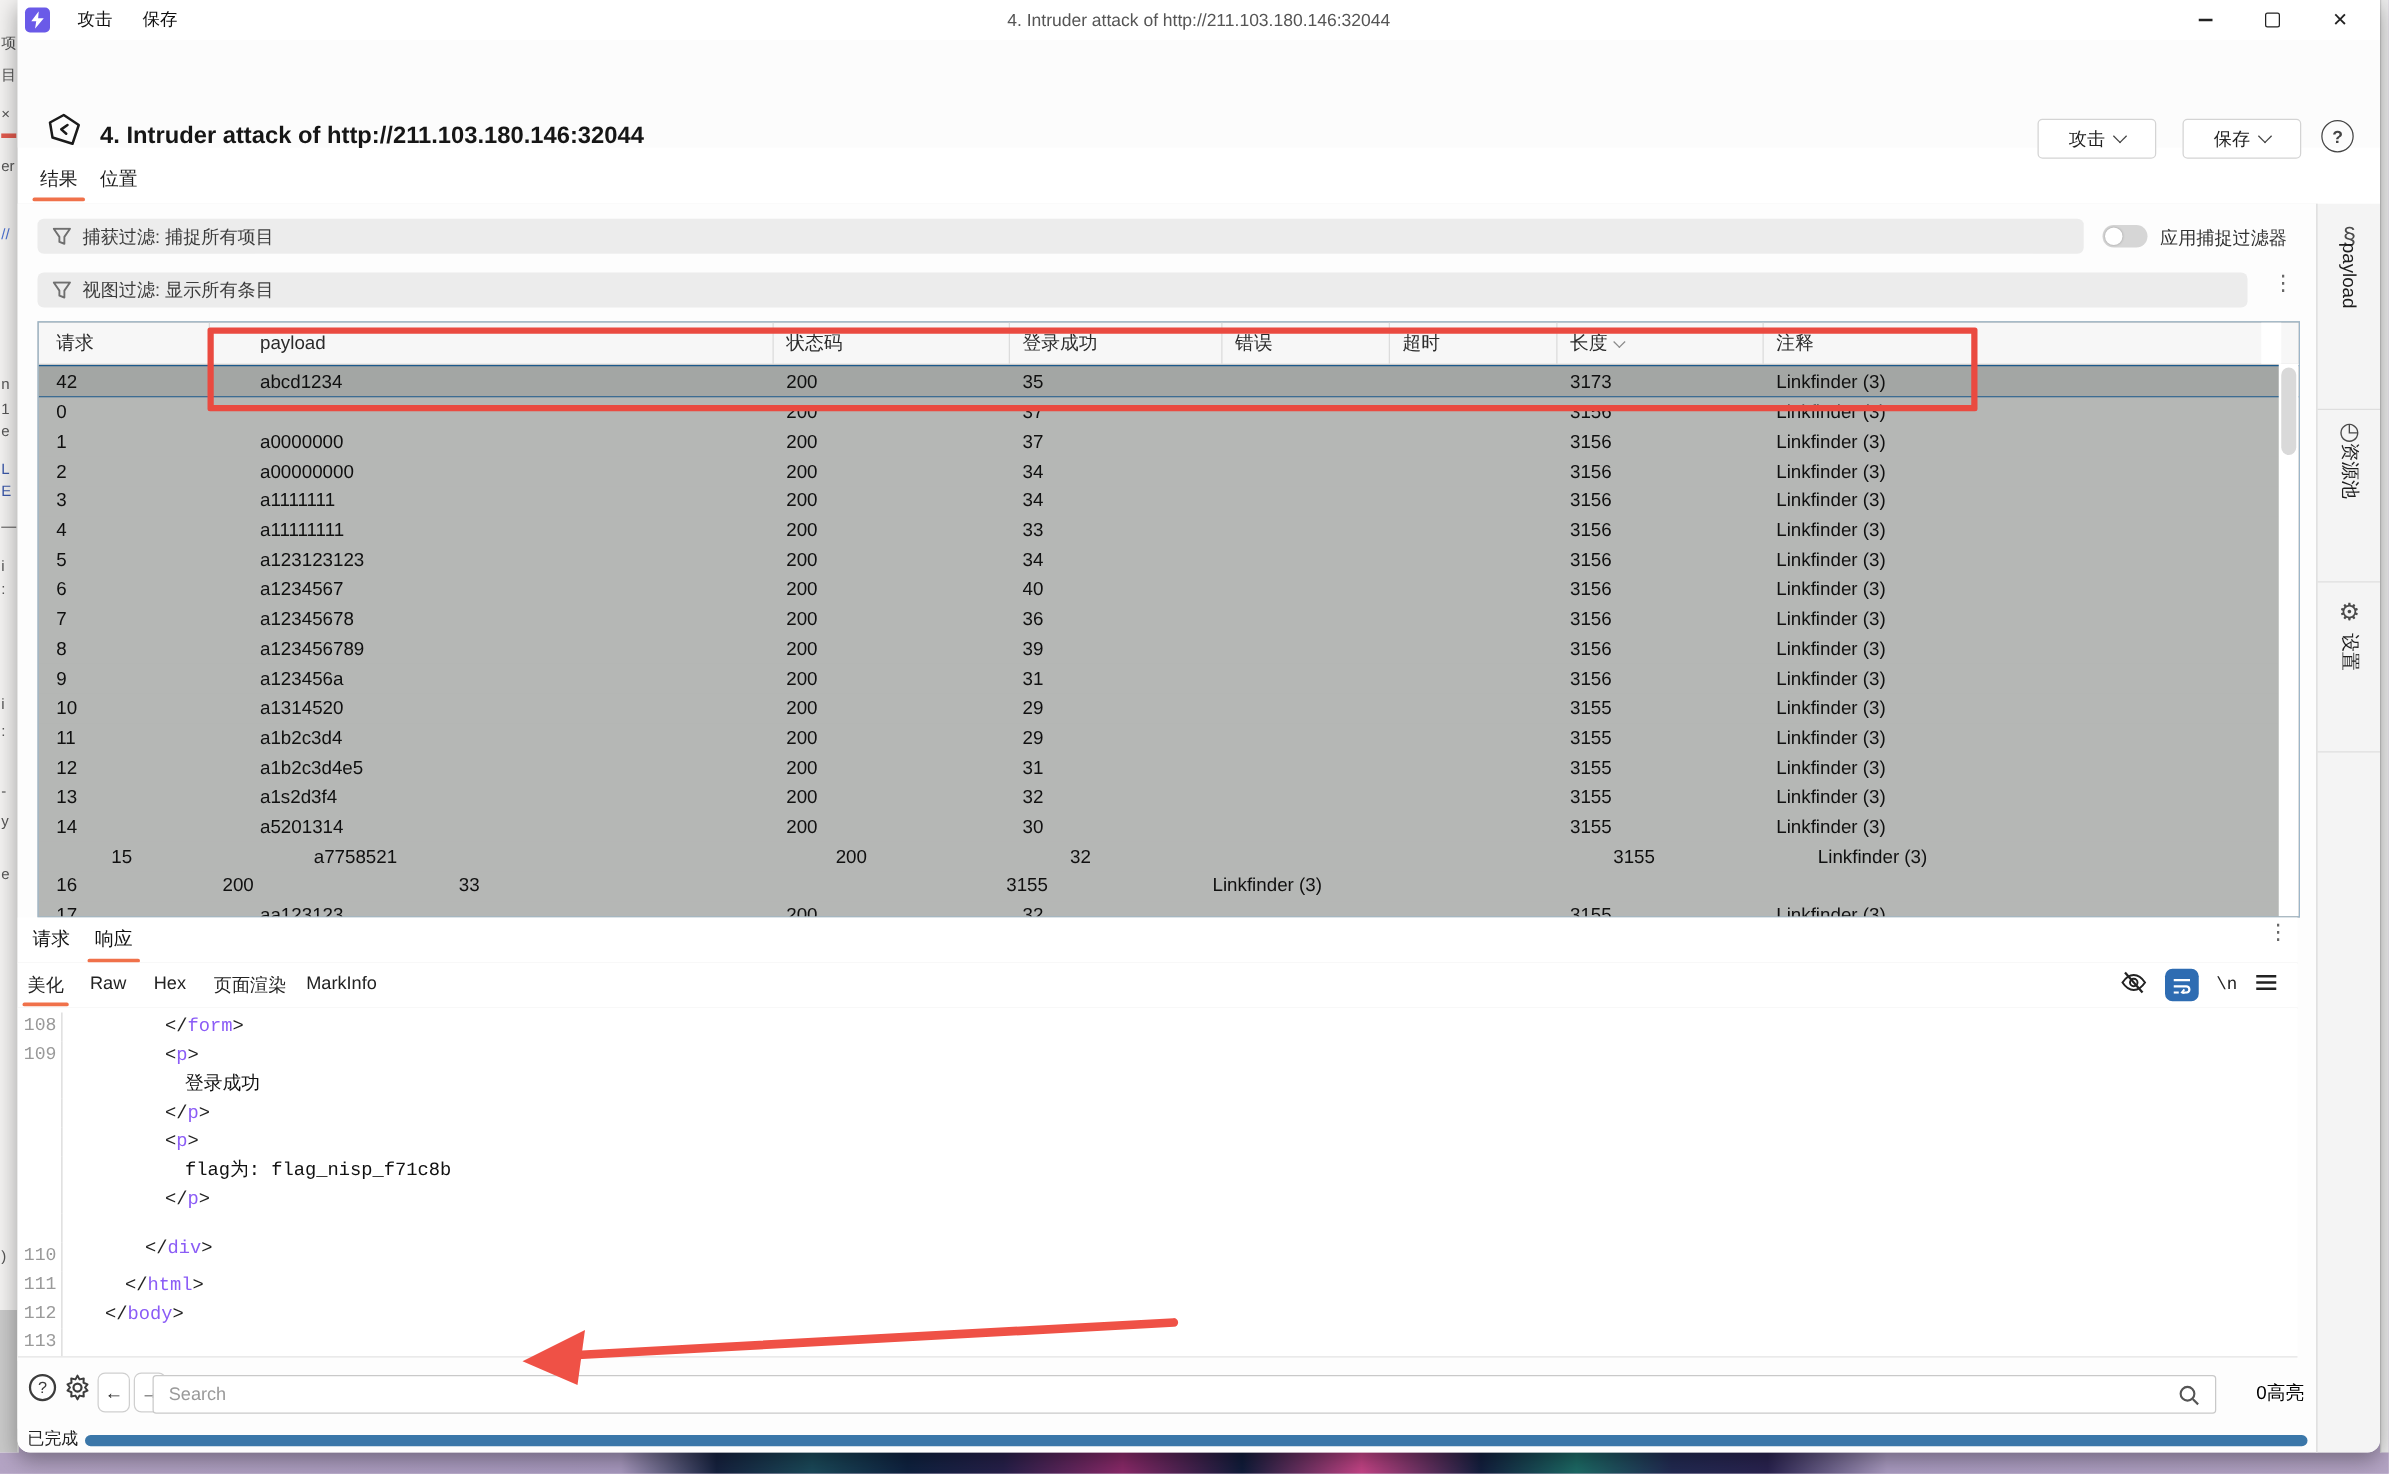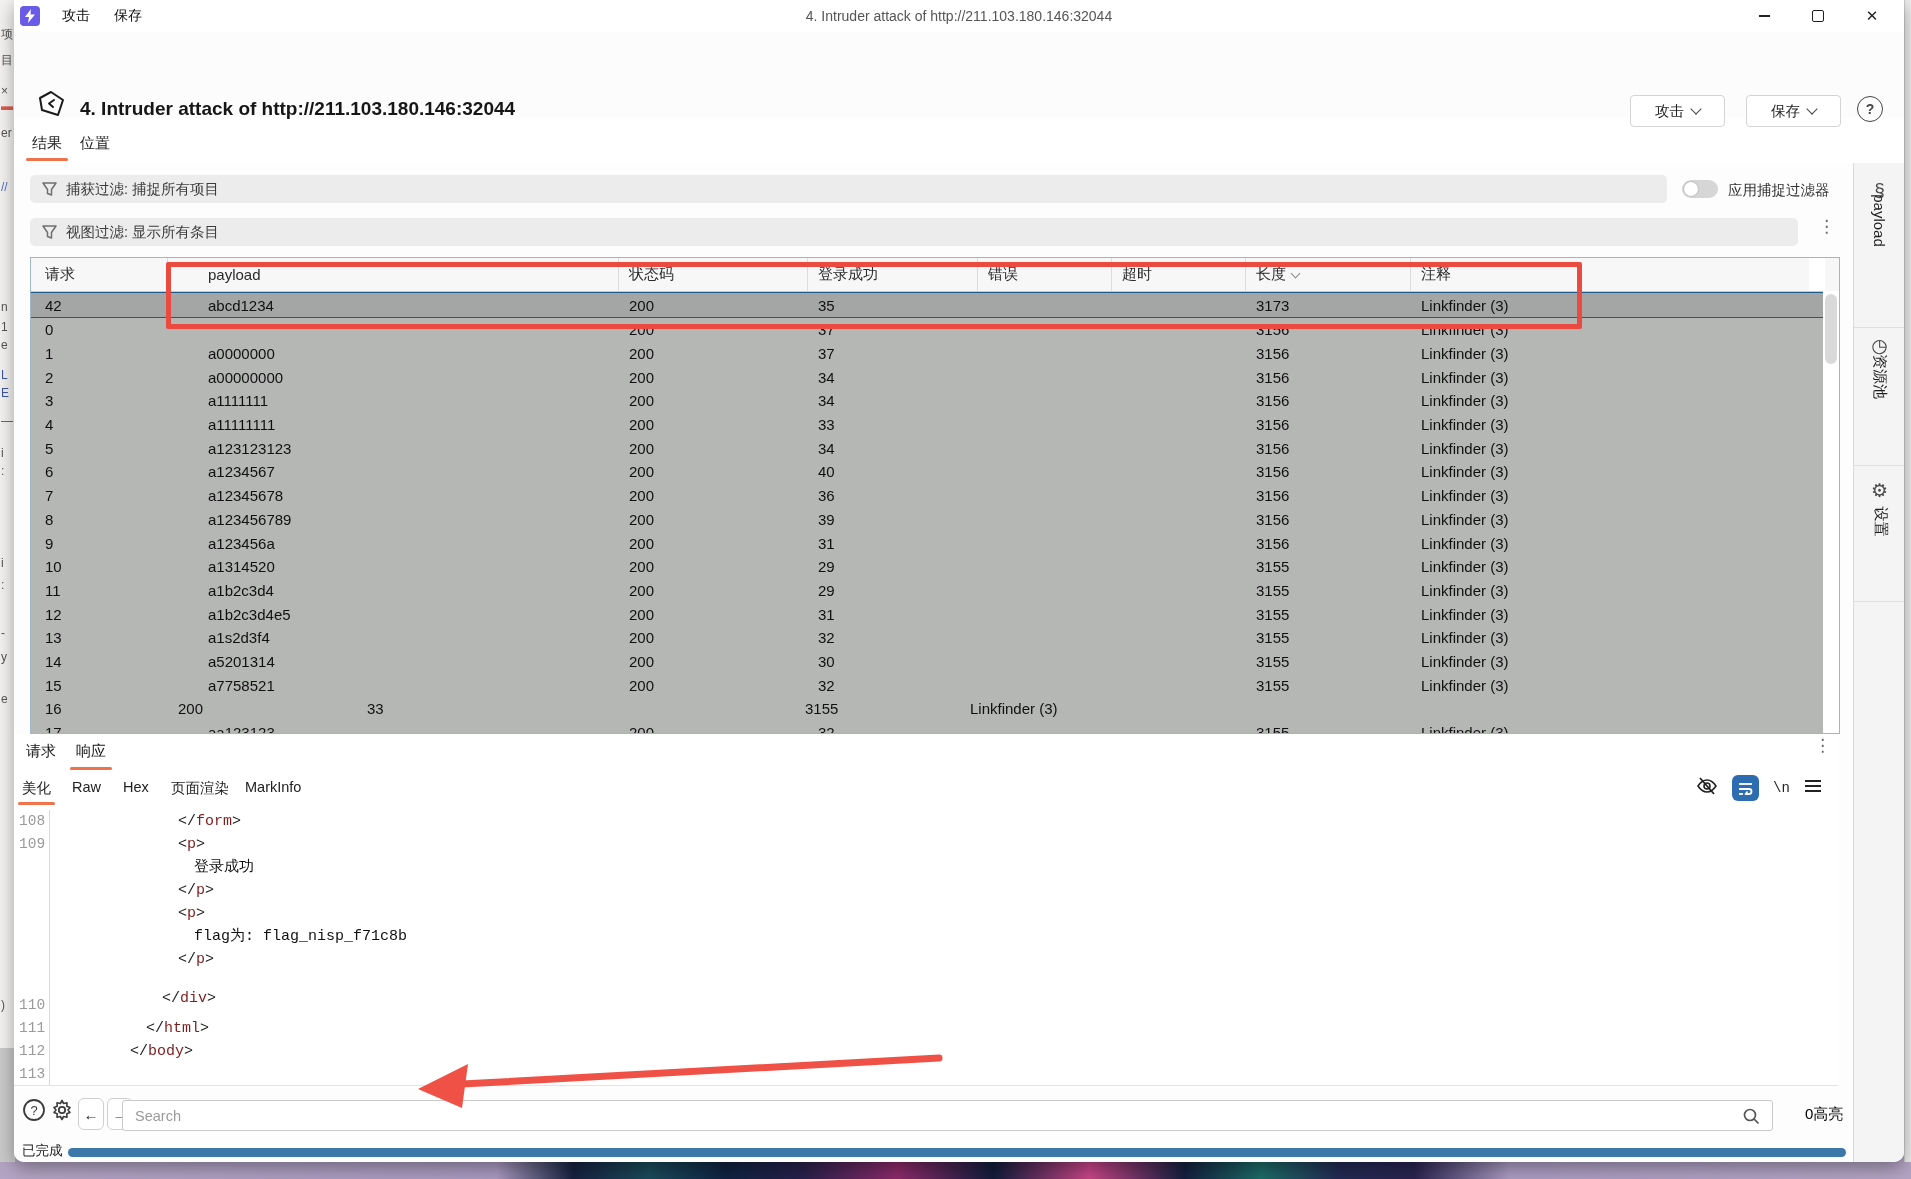--- a/index.html
+++ b/index.html
@@ -80,24 +80,24 @@
   .bdots{position:absolute;left:1800px;top:579px;width:16px;text-align:center;}
   .subtabs{position:absolute;left:0;top:607px;width:1824px;height:36px;border-bottom:1px solid #e4e4e4;background:#fff;}
   .stab{position:absolute;top:9px;font-size:14.5px;color:#222;}
   .stab .u{position:absolute;left:-4px;right:-4px;bottom:-7px;height:3px;border-radius:2px;background:var(--accent);}
   .viewicons{position:absolute;top:612px;display:flex;align-items:center;gap:14px;left:1682px;}
   .wrapbtn{width:27px;height:26px;border-radius:6px;background:#2e6cb2;display:flex;align-items:center;justify-content:center;}
   .nl-label{font-size:14px;color:#222;font-family:"Liberation Mono",monospace;}
   
   .editor{position:absolute;left:0;top:643px;width:1824px;height:279px;background:#fff;overflow:hidden;
           font-family:"Liberation Mono","DejaVu Sans Mono",monospace;font-size:15px;}
-  .eline{display:flex;height:23px;line-height:23px;gap:46px;}
+  .eline{display:flex;height:23px;line-height:23px;}
   .gut{width:30px;flex:0 0 30px;text-align:left;padding-left:5px;color:#9a9a9a;border-right:1px solid #d8d8d8;font-size:14.5px;}
   .codeseg{padding-left:18px;white-space:pre;}
-  .cp{color:#1f1f1f;} .ct{color:#7f1d1d;} .cx{color:#111;}
+  .cp{color:#1f1f1f;} .ct{color:#8b5cf6;} .cx{color:#111;}
   
   .arrow-svg{position:absolute;left:0;top:0;width:1840px;height:1162px;pointer-events:none;z-index:6;}
   
   .searchrow{position:absolute;left:0;top:922px;width:1824px;height:57px;border-top:1px solid #e4e4e4;background:#fdfdfd;}
   .ico-btn{position:absolute;top:13px;color:#3c3c3c;}
   .navbtn{position:absolute;top:935px;width:24px;height:30px;border:1px solid #cfcfcf;border-radius:6px;background:#fff;
           display:flex;align-items:center;justify-content:center;font-size:15px;color:#222;}
   .searchbox{position:absolute;left:108px;top:937px;width:1651px;height:31px;border:1px solid #c9c9c9;border-radius:3px;
              background:#fff;box-sizing:border-box;display:flex;align-items:center;}
   .searchbox input{border:none;outline:none;flex:1;font-size:14.5px;color:#333;padding:0 12px;background:transparent;
@@ -382,21 +382,21 @@
             <div class="cell c0" style="border-right: none;">14</div>
             <div class="cell c1" style="border-right: none;">a5201314</div>
             <div class="cell c2" style="border-right: none;">200</div>
             <div class="cell c3" style="border-right: none;">30</div>
             <div class="cell c4" style="border-right: none;"></div>
             <div class="cell c5" style="border-right: none;"></div>
             <div class="cell c6" style="border-right: none;">3155</div>
             <div class="cell c7" style="border-right: none;">Linkfinder (3)</div>
           </div>
           <div class="trow dr">
-            <div class="cell c0" style="border-right: none;">15</div>
+            <div class="cell c0" style="border-right: none; margin-left: 44px;">15</div>
             <div class="cell c1" style="border-right: none;">a7758521</div>
             <div class="cell c2" style="border-right: none;">200</div>
             <div class="cell c3" style="border-right: none;">32</div>
             <div class="cell c4" style="border-right: none;"></div>
             <div class="cell c5" style="border-right: none;"></div>
             <div class="cell c6" style="border-right: none;">3155</div>
             <div class="cell c7" style="border-right: none;">Linkfinder (3)</div>
           </div>
           <div class="trow dr">
             <div class="cell c0" style="border-right: none;">16</div>

